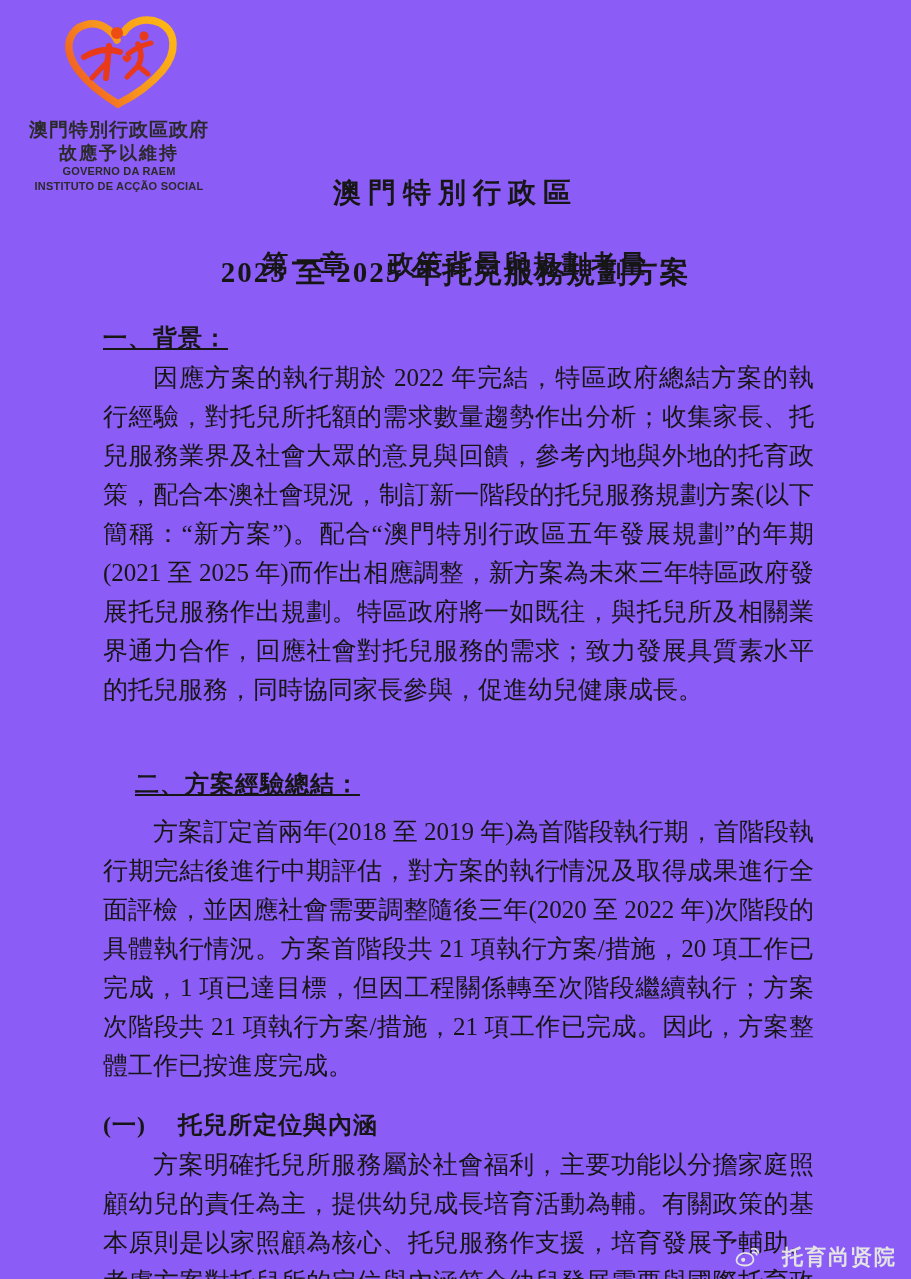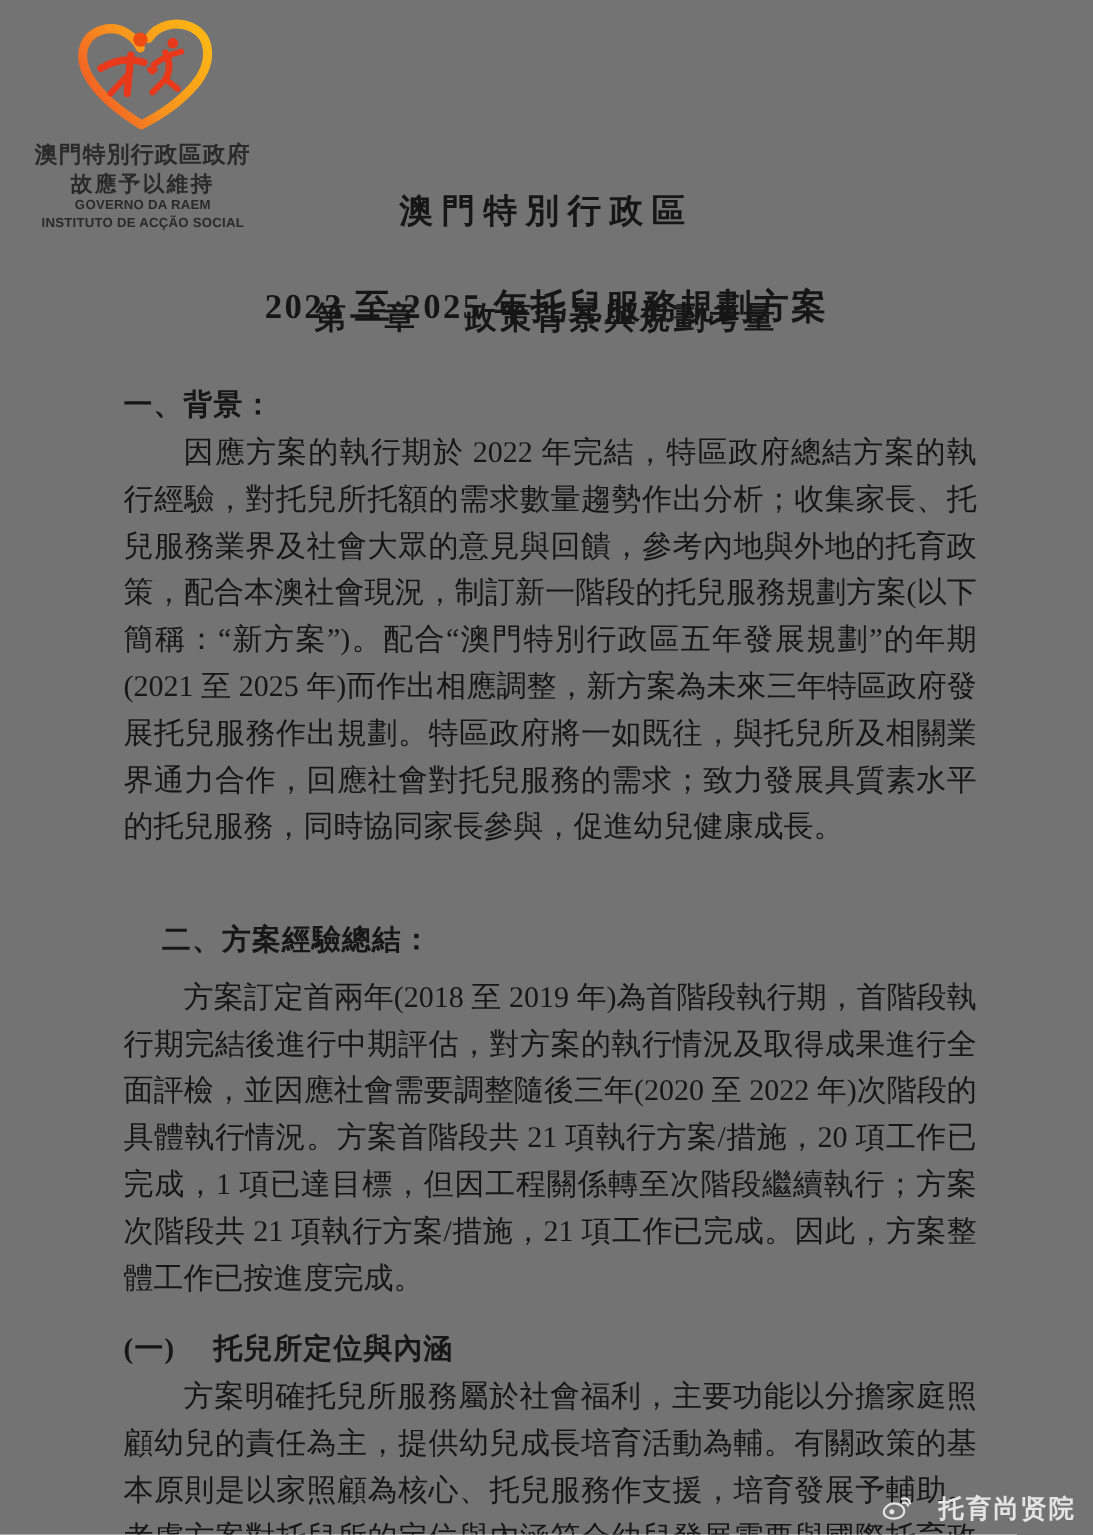--- a/index.html
+++ b/index.html
@@ -1,51 +1,51 @@
 <!DOCTYPE html>
 <html lang="zh-Hant"><head>
 <meta charset="utf-8">
 <style>
   html,body{margin:0;padding:0;background:#ffffff;}
   .page{
     position:relative;
     width:911px;height:1279px;
-    background:#737373;
+    background:#8b5cf6;
     color:#161616;
     font-family:"Liberation Serif","DejaVu Serif",serif;
     overflow:hidden;
   }
   
   .org-header{
     position:absolute;left:26px;top:12px;width:186px;
     text-align:center;
     font-family:"Liberation Sans","DejaVu Sans",sans-serif;
   }
   .logo-wrap{width:130px;height:102px;margin:0 auto 4px;}
   .org-cn1{font-size:19px;font-weight:700;letter-spacing:1px;line-height:1.25;color:#2a2a2a;}
   .org-cn2{font-size:18px;font-weight:700;letter-spacing:2px;line-height:1.25;color:#2a2a2a;}
   .org-pt{font-size:11px;font-weight:700;line-height:1.25;color:#2a2a2a;letter-spacing:.2px;margin-top:1px;}
   
   .title-block{
-    position:absolute;top:122px;left:0;right:0;text-align:center;
+    position:absolute;top:138px;left:0;right:0;text-align:center;
     font-weight:700;line-height:1.2;white-space:pre-wrap;
   }
   .title-l1{font-size:28px;letter-spacing:7px;}
   .title-l2{font-size:29px;margin-top:7px;letter-spacing:2px;}
   .chapter{
     position:absolute;top:247px;left:0;right:0;margin:0;
     text-align:center;font-size:26px;font-weight:700;letter-spacing:3px;
     white-space:pre-wrap;
   }
   
   .body{
     position:absolute;top:319px;left:103px;width:711px;
     font-size:25px;line-height:39px;text-align:justify;
   }
-  .body h3{margin:0;font-size:24px;font-weight:700;letter-spacing:1px;white-space:pre-wrap;}
+  .body h3{margin:0;font-size:24px;font-weight:700;letter-spacing:1px;white-space:pre-wrap;text-decoration:underline;}
   .body h4{margin:21px 0 0;font-size:24px;font-weight:700;letter-spacing:1px;white-space:pre-wrap;}
   .body p{margin:0;text-indent:2em;}
   .body .heading-2{margin-top:56px;margin-left:32px;}
   .body .p-after-h2{margin-top:8px;}
   
   .watermark{
     position:absolute;right:14px;bottom:8px;
     display:flex;align-items:center;gap:22px;
     color:#e4e4e4;font-size:21px;font-weight:700;letter-spacing:2px;
     font-family:"Liberation Sans","DejaVu Sans",sans-serif;

